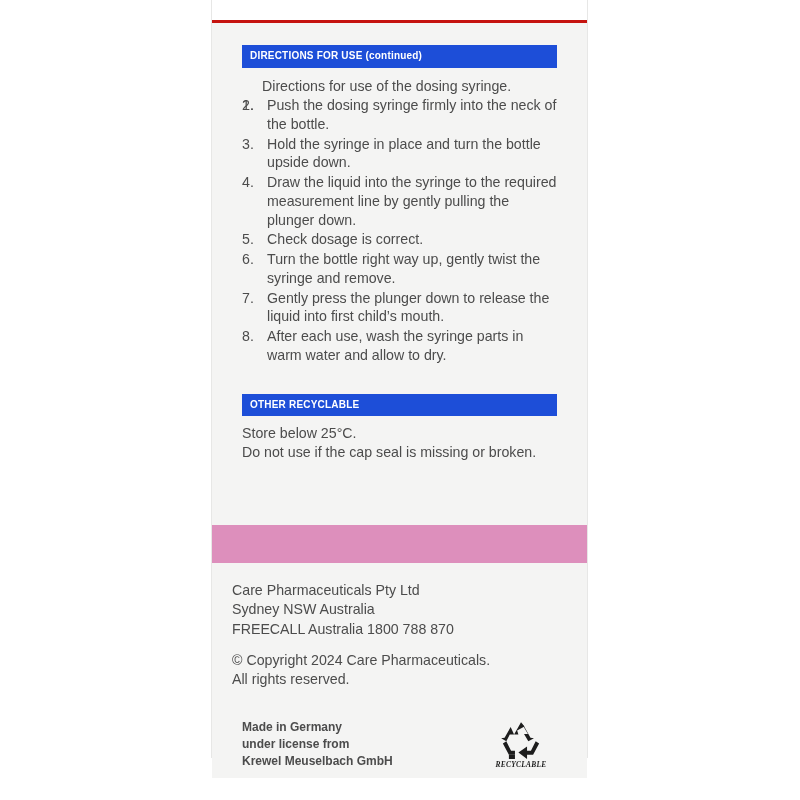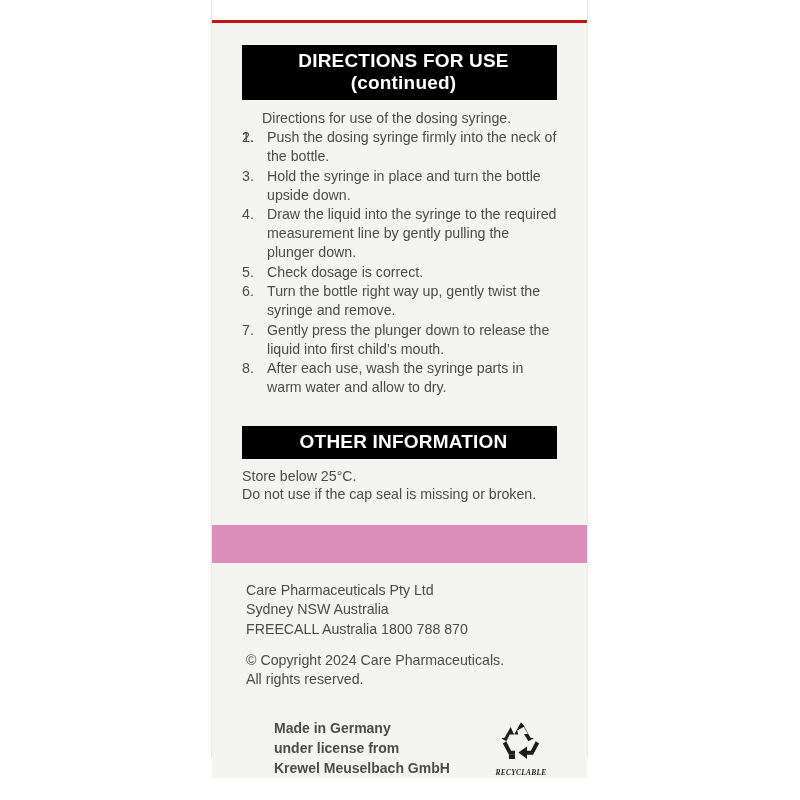--- a/index.html
+++ b/index.html
@@ -45,30 +45,29 @@
 
   .content {
     position: absolute;
     left: 30px;
     top: 0;
     width: 315px;
   }
 
   
   .banner {
-    background: #000000;
+    background: #1d4ed8;
     color: #ffffff;
-    font-size: 19px;
+    font-size: 10px;
     font-weight: bold;
     letter-spacing: 0.2px;
     padding: 5px 0 6px 8px;
     box-sizing: border-box;
     width: 315px;
     line-height: 1.15;
-    text-align: center;
   }
   .banner .soft {
     font-weight: bold;
   }
 
   
   .body-text {
     color: #4c4c4c;
     font-size: 14.2px;
     line-height: 1.32;
@@ -115,21 +114,21 @@
     left: 0;
     top: 502px;
     width: 375px;
     height: 38px;
     background: #dd8fbc;
   }
 
   
   .footer {
     position: absolute;
-    left: 34px;
+    left: 20px;
     top: 558px;
     width: 330px;
     color: #4c4c4c;
     font-size: 14.2px;
     line-height: 1.36;
   }
   .footer .addr div,
   .footer .legal div {
     white-space: nowrap;
   }
@@ -146,24 +145,23 @@
     position: absolute;
     left: 30px;
     top: 696px;
     width: 330px;
     display: flex;
     align-items: flex-start;
     justify-content: space-between;
   }
   .made-block {
     color: #4c4c4c;
-    font-size: 14px;
+    font-size: 12px;
     font-weight: bold;
     line-height: 1.42;
-    margin-left: 32px;
   }
   .made-block div {
     white-space: nowrap;
   }
 
   .recycle {
     width: 62px;
     margin-top: 2px;
     margin-right: 20px;
     text-align: center;
@@ -171,21 +169,21 @@
   .recycle svg {
     display: block;
     margin: 0 auto;
   }
   .recycle .cap {
     font-size: 7.4px;
     font-weight: bold;
     font-style: italic;
     letter-spacing: 0.3px;
     color: #1d1d1d;
-    margin-top: 9px;
+    margin-top: 1px;
     font-family: "Liberation Serif", serif;
   }
 </style>
 </head>
 <body>
 
 <div class="stage">
 
   <div class="panel-edge-left"></div>
   <div class="panel-edge-right"></div>
@@ -231,21 +229,21 @@
           <span>Gently press the plunger down to release the liquid into first child’s mouth.</span>
         </li>
         <li>
           <span class="num">8.</span>
           <span>After each use, wash the syringe parts in warm water and allow to dry.</span>
         </li>
       </ol>
 
       <div class="gap-sections"></div>
 
-      <div class="banner">OTHER INFORMATION</div>
+      <div class="banner">OTHER RECYCLABLE</div>
 
       <div class="body-text info-block">
         <div>Store below 25°C.</div>
         <div>Do not use if the cap seal is missing or broken.</div>
       </div>
 
     </div>
 
     <div class="pink-band"></div>
 

